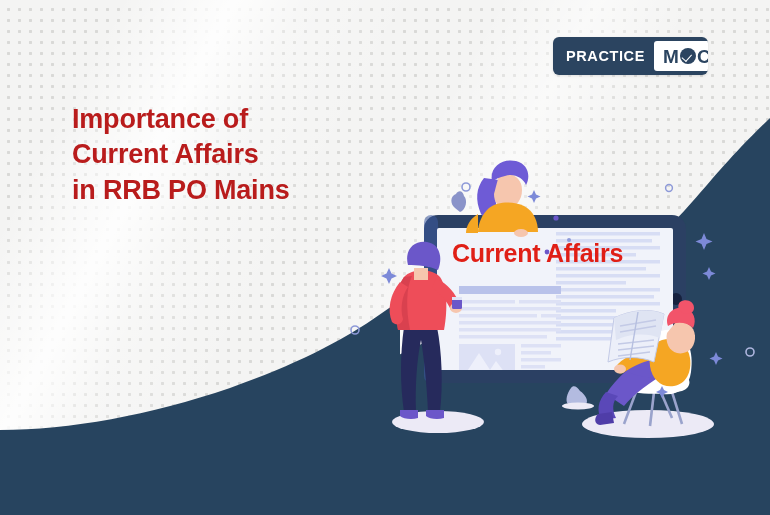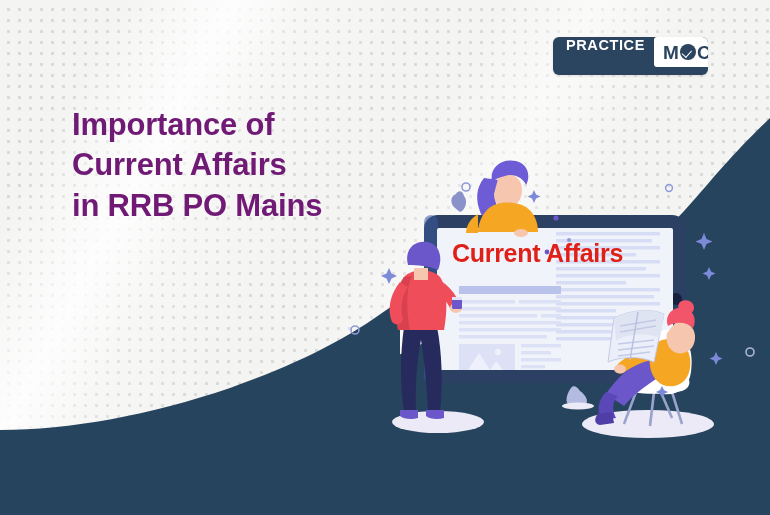--- a/index.html
+++ b/index.html
@@ -36,21 +36,21 @@
        rgba(255,255,255,0) 64%);
     pointer-events:none;
   }
   .svg-layer{position:absolute;inset:0;width:770px;height:515px;}
 
   
   .logo{
     position:absolute;left:553px;top:37px;
     width:155px;height:38px;
     background:#2b4460;border-radius:6px;
-    display:flex;align-items:flex-start;
+    display:flex;align-items:center;
     box-shadow:0 1px 3px rgba(0,0,0,.10);
     overflow:hidden;
   }
   .logo-practice{
     color:#ffffff;font-size:14.5px;letter-spacing:.6px;
     font-weight:600;padding:0 9px 0 13px;
     font-family:"Liberation Sans", sans-serif;
   }
   .logo-mock-wrap{
     background:#ffffff;height:30px;margin-right:4px;border-radius:3px;
@@ -67,22 +67,22 @@
   }
   .mock-o::after{
     content:"";position:absolute;left:4px;top:3.5px;
     width:4.5px;height:7.5px;border:solid #ffffff;
     border-width:0 1.8px 1.8px 0;transform:rotate(42deg);
   }
 
   
   .headline{
     position:absolute;left:72px;top:84px;
-    color:#701a75;
-    font-size:31px;line-height:1.31;
+    color:#b91c1c;
+    font-size:27px;line-height:1.31;
     font-weight:700;letter-spacing:-.2px;
     font-family:"Liberation Sans", sans-serif;
     white-space:pre-line;
   }
 
   
   .screen-title{
     position:absolute;left:452px;top:239px;
     color:#e01f16;font-size:25px;font-weight:700;
     letter-spacing:-.3px;

